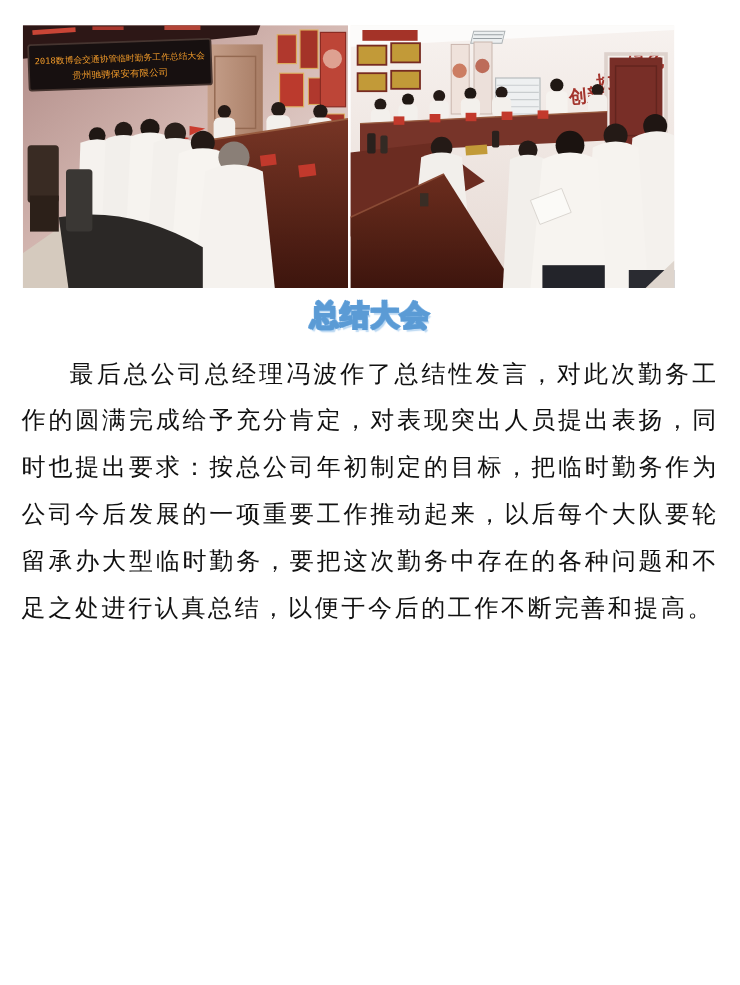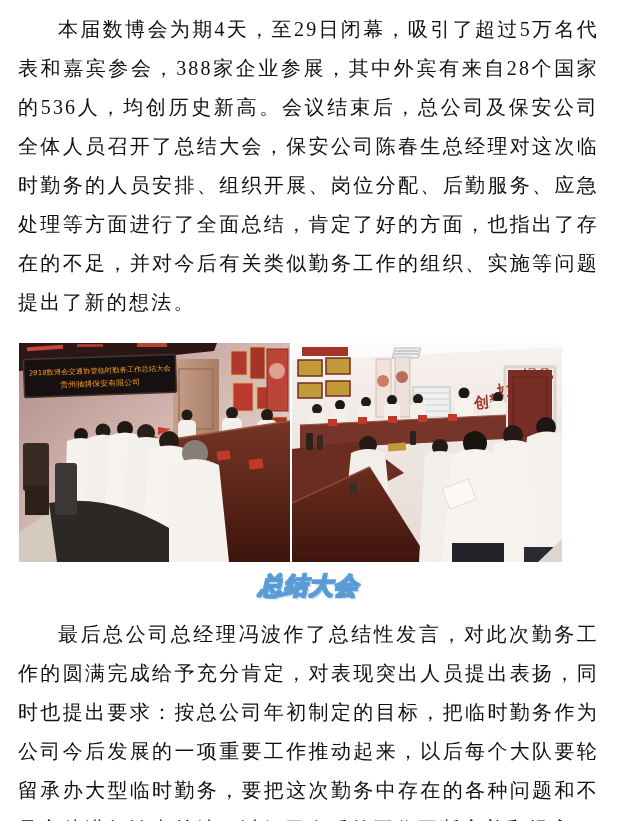--- a/index.html
+++ b/index.html
@@ -12,40 +12,39 @@
     margin:0;font-size:20px;line-height:39px;letter-spacing:2.2px;
     color:#111;text-align:justify;text-indent:2em;
   }
   .para-1{margin-top:10px;}
   .para-2{margin-top:12px;}
   .photo-row{
     margin:21px 0 0 1px;width:543px;height:219px;
     display:flex;gap:2px;filter:saturate(.95);
   }
   .photo-row svg{display:block;flex:0 0 auto;}
-  .caption-row{margin-top:7px;text-align:center;line-height:34px;height:34px;font-style:italic;}
+  .caption-row{margin-top:7px;text-align:center;line-height:34px;height:34px;}
   .caption{
     font-family:"Liberation Sans","DejaVu Sans",sans-serif;
     font-size:24px;font-weight:bold;letter-spacing:1px;
     color:#ffffff;
     -webkit-text-stroke:1.6px #5b9bd5;
     text-shadow:
       -1px -1px 0 #7eb3e4, 1px -1px 0 #7eb3e4,
       -1px  1px 0 #7eb3e4, 1px  1px 0 #7eb3e4,
        2px  2px 1px #b9d7f2;
   }
   .led-text{font-family:"DejaVu Sans Mono",monospace;fill:#f59a23;}
   .slogan{font-family:"Liberation Serif",serif;font-weight:bold;fill:#a8332b;}
 </style>
 </head>
 <body>
 
 <div class="page">
 
-  <p class="para para-1">本届数博会为期4天，至29日闭幕，吸引了超过5万名代表和嘉宾参会，388家企业参展，其中外宾有来自28个国家的536人，均创历史新高。会议结束后，总公司及保安公司全体人员召开了总结大会，保安公司陈春生总经理对这次临时勤务的人员安排、组织开展、岗位分配、后勤服务、应急处理等方面进行了全面总结，肯定了好的方面，也指出了存在的不足，并对今后有关类似勤务工作的组织、实施等问题提出了新的想法。</p>
 
   <div class="photo-row">
 
     <svg width="271" height="219" viewBox="0 0 271 219">
       <defs>
         <linearGradient id="wallL" x1="0" y1="0" x2="1" y2="1">
           <stop offset="0" stop-color="#b08a85"></stop>
             <stop offset="0.45" stop-color="#d4b6af"></stop>
             <stop offset="1" stop-color="#efe7e2"></stop>
         </linearGradient>

